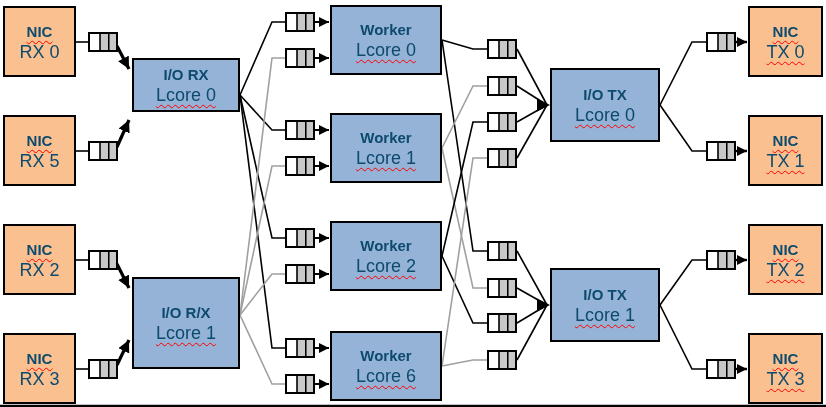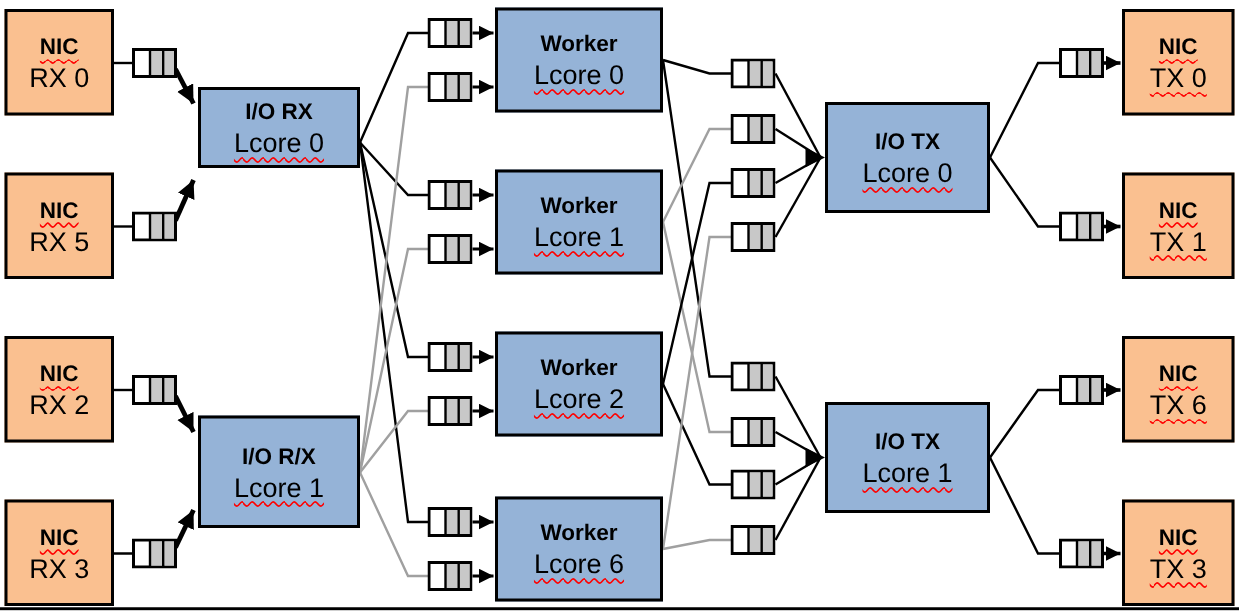--- a/index.html
+++ b/index.html
@@ -8,21 +8,21 @@
     font-family:"Liberation Sans", sans-serif;overflow:hidden;
   }
   .wires{position:absolute;left:0;top:0;width:826px;height:407px;}
   .ln{stroke:var(--line_black);fill:none;}
   .lg{stroke:var(--line_gray);fill:none;}
   .qframe{fill:#ffffff;stroke:var(--line_black);stroke-width:2;}
   .qcell{fill:var(--queue_cell);}
   .qdiv{stroke:var(--line_black);stroke-width:1.6;}
   .node{
     position:absolute;display:flex;flex-direction:column;align-items:center;
-    justify-content:center;text-align:center;color:#000000;box-sizing:border-box;
+    justify-content:center;text-align:center;color:#0c4a6e;box-sizing:border-box;
     border:2px solid #000;
   }
   .nic{background:var(--nic_fill);}
   .core{background:var(--lcore_fill);}
   .title{font-weight:bold;font-size:15px;line-height:20px;white-space:nowrap;}
   .sub{font-size:18px;line-height:20px;white-space:nowrap;}
   .sq{
     text-decoration:underline;
     text-decoration-style:wavy;
     text-decoration-color:var(--squiggle);
@@ -153,21 +153,21 @@
   </div>
   <div class="node nic" style="left:3px;top:333px;width:73px;height:71px">
     <div class="title sq">NIC</div>
     <div class="sub">RX 3</div>
   </div>
 
   <div class="node core" style="left:132px;top:58px;width:108px;height:54px">
     <div class="title">I/O RX</div>
     <div class="sub sq">Lcore 0</div>
   </div>
-  <div class="node core" style="left:132px;top:277px;width:108px;height:75px">
+  <div class="node core" style="left:132px;top:277px;width:108px;height:92px">
     <div class="title">I/O R/X</div>
     <div class="sub sq">Lcore 1</div>
   </div>
 
   <div class="node core" style="left:330px;top:5px;width:112px;height:70px">
     <div class="title">Worker</div>
     <div class="sub sq">Lcore 0</div>
   </div>
   <div class="node core" style="left:330px;top:113px;width:112px;height:70px">
     <div class="title">Worker</div>
@@ -194,20 +194,20 @@
   <div class="node nic" style="left:748px;top:6px;width:75px;height:71px">
     <div class="title sq">NIC</div>
     <div class="sub sq">TX 0</div>
   </div>
   <div class="node nic" style="left:748px;top:115px;width:75px;height:71px">
     <div class="title sq">NIC</div>
     <div class="sub sq">TX 1</div>
   </div>
   <div class="node nic" style="left:748px;top:224px;width:75px;height:71px">
     <div class="title sq">NIC</div>
-    <div class="sub sq">TX 6</div>
+    <div class="sub sq">TX 2</div>
   </div>
   <div class="node nic" style="left:748px;top:333px;width:75px;height:71px">
     <div class="title sq">NIC</div>
     <div class="sub sq">TX 3</div>
   </div>
 
 </div>
 
 </body></html>

